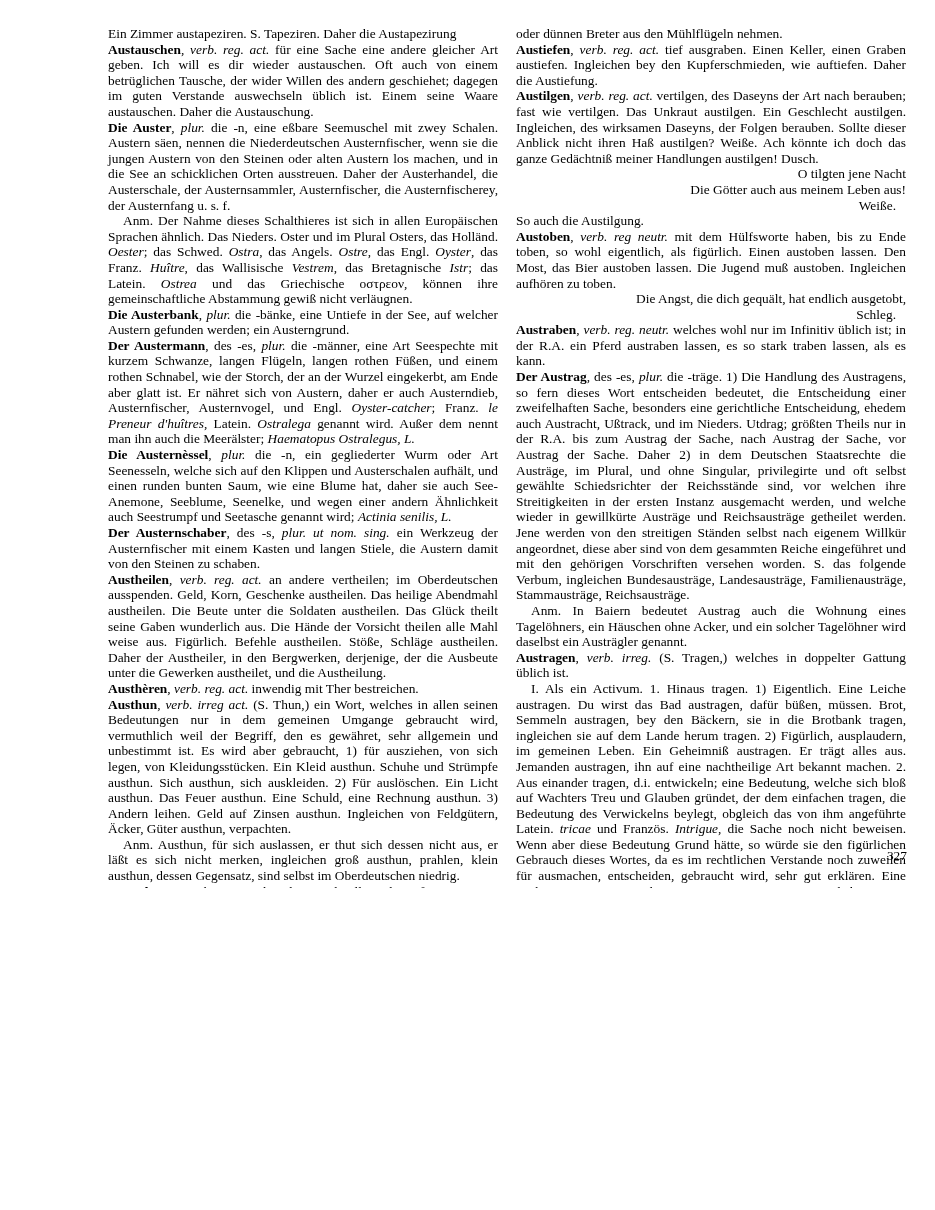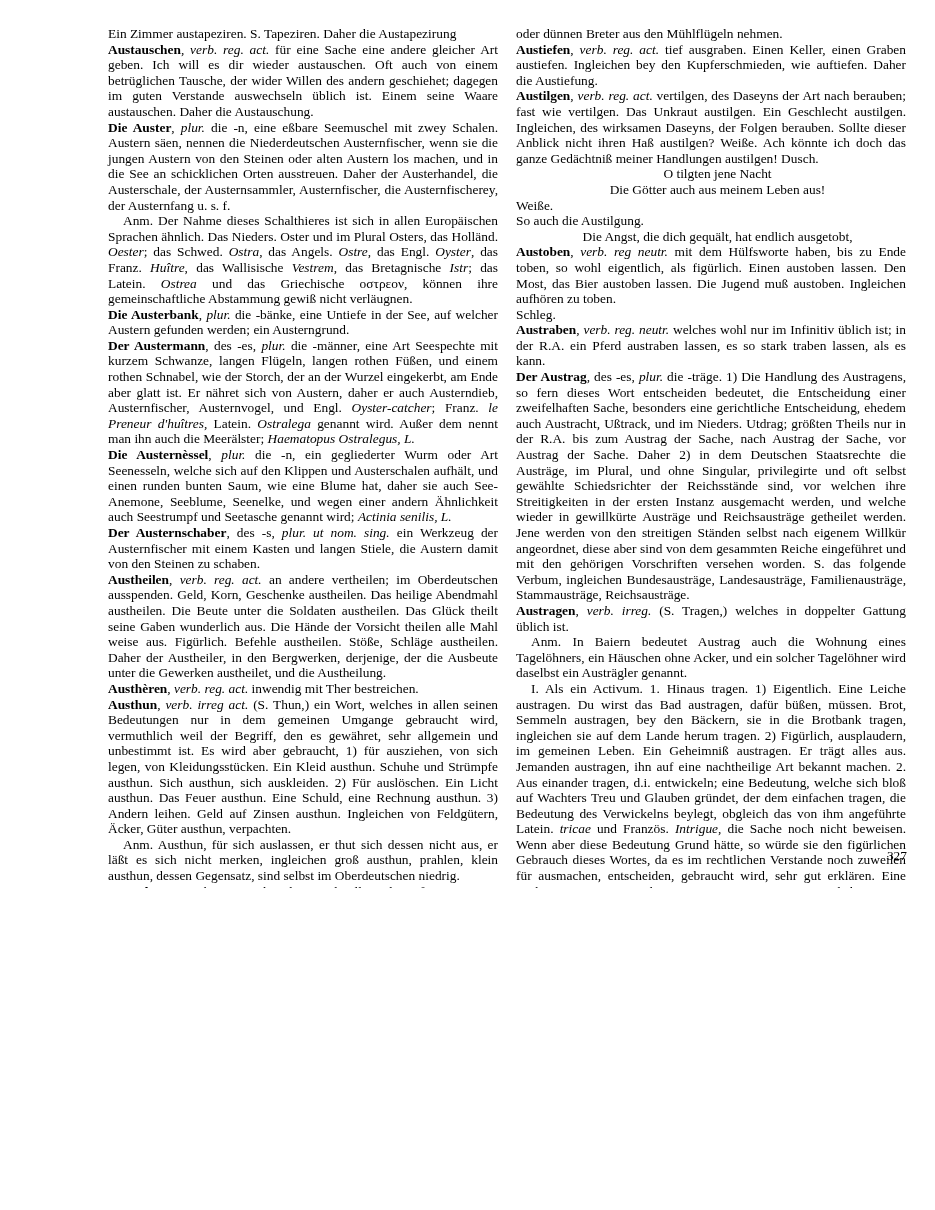--- a/index.html
+++ b/index.html
@@ -19,22 +19,22 @@
   .columns { display: flex; gap: 18px; }
   .col {
     flex: 0 0 390px;
     width: 390px;
     text-align: justify;
     hyphens: auto;
     -webkit-hyphens: auto;
   }
   .para { margin: 0; }
   .para.indent { text-indent: 15px; }
-  .para.verse { padding-left: 13px; text-align: center; }
-  .para.right { padding-right: 10px; }
+  .para.verse { padding-left: 13px; text-align: right; }
+  .para.right { text-align: right; padding-right: 10px; }
   .b { font-weight: bold; }
   .i { font-style: italic; }
   .page-number {
     position: absolute;
     right: 28px;
     bottom: 24px;
     font-size: 13.4px;
     color: #000;
   }
 </style>
@@ -59,24 +59,24 @@
         <p class="para plain"><span class="">* </span><span class="b ">Austhüren</span><span class="">, </span><span class="i">verb. reg. act.</span><span class=""> bey den Windmüllern, die Füßen</span></p>
       </div>
     <div class="col">
         <p class="para plain"><span class="">oder dünnen Breter aus den Mühlflügeln nehmen.</span></p>
         <p class="para plain"><span class="b ">Austiefen</span><span class="">, </span><span class="i">verb. reg. act.</span><span class=""> tief ausgraben. Einen Keller, einen Graben austiefen. Ingleichen bey den Kupferschmieden, wie auftiefen. Daher die Austiefung.</span></p>
         <p class="para plain"><span class="b ">Austilgen</span><span class="">, </span><span class="i">verb. reg. act.</span><span class=""> vertilgen, des Daseyns der Art nach berauben; fast wie vertilgen. Das Unkraut austilgen. Ein Geschlecht austilgen. Ingleichen, des wirksamen Daseyns, der Folgen berauben. Sollte dieser Anblick nicht ihren Haß austilgen? Weiße. Ach könnte ich doch das ganze Gedächtniß meiner Handlungen austilgen! Dusch.</span></p>
         <p class="para verse"><span class="">O tilgten jene Nacht</span></p>
         <p class="para verse"><span class="">Die Götter auch aus meinem Leben aus!</span></p>
         <p class="para right"><span class="">Weiße.</span></p>
         <p class="para plain"><span class="">So auch die Austilgung.</span></p>
+        <p class="para plain"><span class="b ">Austoben</span><span class="">, </span><span class="i">verb. reg neutr.</span><span class=""> mit dem Hülfsworte haben, bis zu Ende toben, so wohl eigentlich, als figürlich. Einen austoben lassen. Den Most, das Bier austoben lassen. Die Jugend muß austoben. Ingleichen aufhören zu toben.</span></p>
         <p class="para verse"><span class="">Die Angst, die dich gequält, hat endlich ausgetobt,</span></p>
-        <p class="para plain"><span class="b ">Austoben</span><span class="">, </span><span class="i">verb. reg neutr.</span><span class=""> mit dem Hülfsworte haben, bis zu Ende toben, so wohl eigentlich, als figürlich. Einen austoben lassen. Den Most, das Bier austoben lassen. Die Jugend muß austoben. Ingleichen aufhören zu toben.</span></p>
         <p class="para right"><span class="">Schleg.</span></p>
         <p class="para plain"><span class="b ">Austraben</span><span class="">, </span><span class="i">verb. reg. neutr.</span><span class=""> welches wohl nur im Infinitiv üblich ist; in der R.A. ein Pferd austraben lassen, es so stark traben lassen, als es kann.</span></p>
         <p class="para plain"><span class="b ">Der Austrag</span><span class="">, des -es, </span><span class="i">plur.</span><span class=""> die -träge. 1) Die Handlung des Austragens, so fern dieses Wort entscheiden bedeutet, die Entscheidung einer zweifelhaften Sache, besonders eine gerichtliche Entscheidung, ehedem auch Austracht, Ußtrack, und im Nieders. Utdrag; größten Theils nur in der R.A. bis zum Austrag der Sache, nach Austrag der Sache, vor Austrag der Sache. Daher 2) in dem Deutschen Staatsrechte die Austräge, im Plural, und ohne Singular, privilegirte und oft selbst gewählte Schiedsrichter der Reichsstände sind, vor welchen ihre Streitigkeiten in der ersten Instanz ausgemacht werden, und welche wieder in gewillkürte Austräge und Reichsausträge getheilet werden. Jene werden von den streitigen Ständen selbst nach eigenem Willkür angeordnet, diese aber sind von dem gesammten Reiche eingeführet und mit den gehörigen Vorschriften versehen worden. S. das folgende Verbum, ingleichen Bundesausträge, Landesausträge, Familienausträge, Stammausträge, Reichsausträge.</span></p>
+        <p class="para indent"><span class="">Anm. In Baiern bedeutet Austrag auch die Wohnung eines Tagelöhners, ein Häuschen ohne Acker, und ein solcher Tagelöhner wird daselbst ein Austrägler genannt.</span></p>
         <p class="para plain"><span class="b ">Austragen</span><span class="">, </span><span class="i">verb. irreg.</span><span class=""> (S. Tragen,) welches in doppelter Gattung üblich ist.</span></p>
-        <p class="para indent"><span class="">Anm. In Baiern bedeutet Austrag auch die Wohnung eines Tagelöhners, ein Häuschen ohne Acker, und ein solcher Tagelöhner wird daselbst ein Austrägler genannt.</span></p>
         <p class="para indent"><span class="">I. Als ein Activum. 1. Hinaus tragen. 1) Eigentlich. Eine Leiche austragen. Du wirst das Bad austragen, dafür büßen, müssen. Brot, Semmeln austragen, bey den Bäckern, sie in die Brotbank tragen, ingleichen sie auf dem Lande herum tragen. 2) Figürlich, ausplaudern, im gemeinen Leben. Ein Geheimniß austragen. Er trägt alles aus. Jemanden austragen, ihn auf eine nachtheilige Art bekannt machen. 2. Aus einander tragen, d.i. entwickeln; eine Bedeutung, welche sich bloß auf Wachters Treu und Glauben gründet, der dem einfachen tragen, die Bedeutung des Verwickelns beylegt, obgleich das von ihm angeführte Latein. </span><span class="i">tricae</span><span class=""> und Französ. </span><span class="i">Intrigue</span><span class="">, die Sache noch nicht beweisen. Wenn aber diese Bedeutung Grund hätte, so würde sie den figürlichen Gebrauch dieses Wortes, da es im rechtlichen Verstande noch zuweilen für ausmachen, entscheiden, gebraucht wird, sehr gut erklären. Eine Sache austragen, ausmachen. Etwas mit einem auszutragen haben. Seine Sache</span></p>
       </div>
   </div>
   <div class="page-number">327</div>
 </div>
 
 </body></html>

